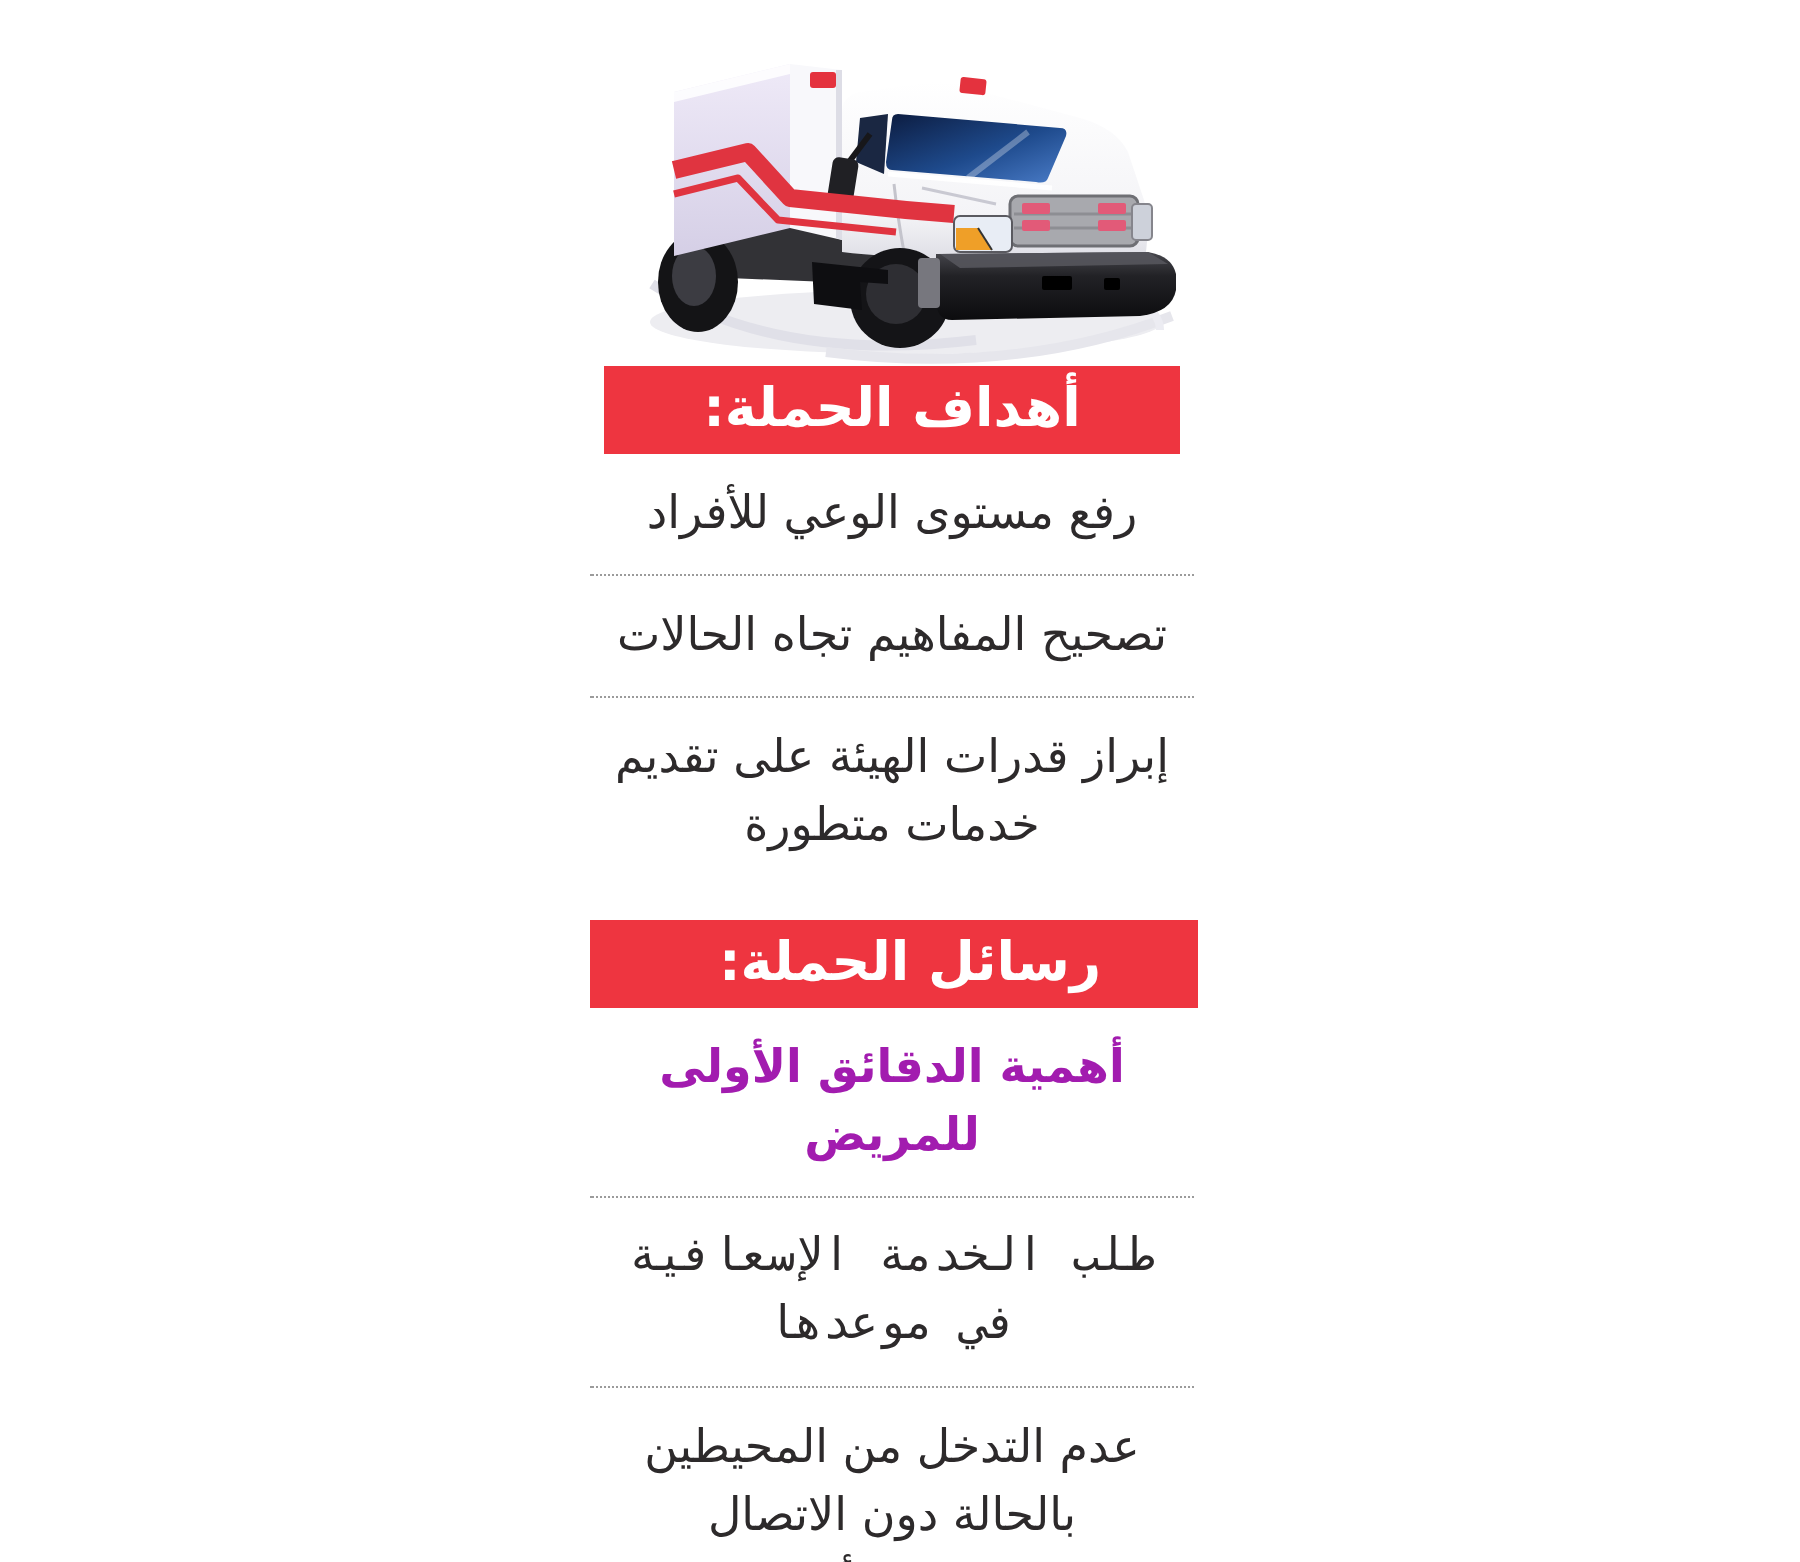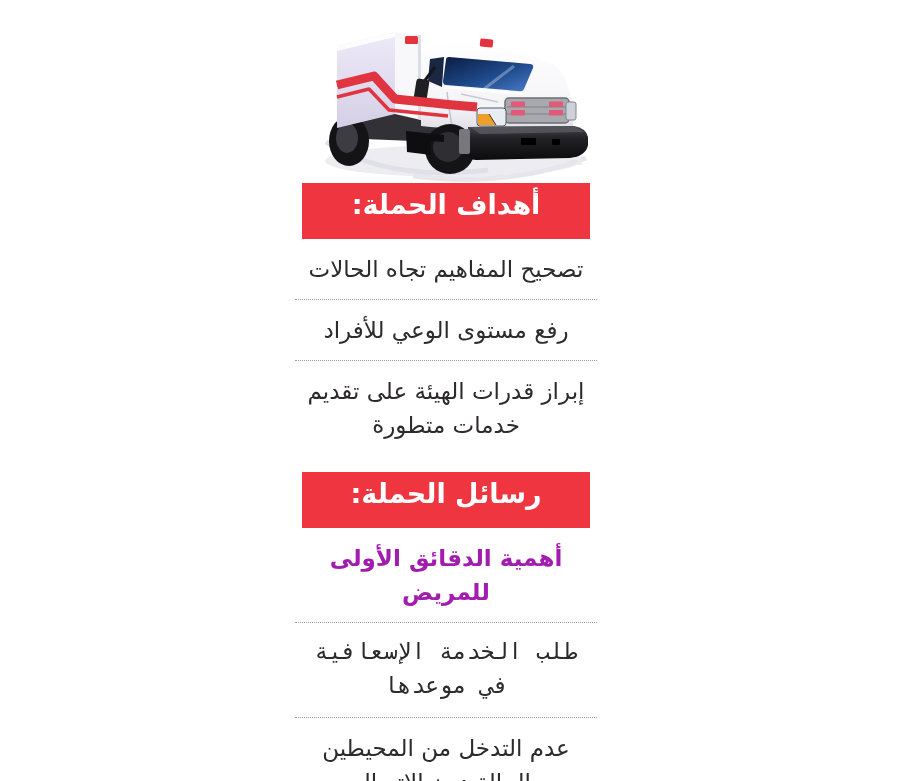--- a/index.html
+++ b/index.html
@@ -24,32 +24,33 @@
     position: relative;
     height: 183px;
   }
   .ambulance-wrap svg {
     position: absolute;
     left: 23px;
     top: 10px;
   }
   .banner {
     width: 288px;
-    height: 56px;
+    height: 44px;
     margin: 0 auto;
     background: #ee3540;
     color: #ffffff;
     font-size: 27px;
     font-weight: bold;
     line-height: 44px;
     text-align: center;
     direction: rtl;
   }
   .banner.second {
     margin-top: 17px;
+    padding-left: 16px;
   }
   .list {
     width: 302px;
   }
   .row {
     direction: rtl;
     text-align: center;
     color: #2d2a2b;
     font-size: 23px;
     line-height: 34px;
@@ -167,22 +168,22 @@
         <rect x="234" y="129" width="8" height="6" rx="1" fill="#000000"></rect>
         <rect x="141" y="119" width="11" height="25" rx="2" fill="#77777e"></rect>
       </g>
     </svg>
   </div>
 
   <div class="banner" style="background: rgb(238, 53, 64); color: rgb(255, 255, 255);">
     <span>أهداف الحملة:</span>
   </div>
   <div class="list">
+    <div class="row" style="color: rgb(45, 42, 43);">رفع مستوى الوعي للأفراد</div>
     <div class="row" style="color: rgb(45, 42, 43);">تصحيح المفاهيم تجاه الحالات</div>
-    <div class="row" style="color: rgb(45, 42, 43);">رفع مستوى الوعي للأفراد</div>
     <div class="row" style="color: rgb(45, 42, 43); text-align: center;">إبراز قدرات الهيئة على تقديم
 خدمات متطورة</div>
   </div>
 
   <div class="banner second" style="background: rgb(238, 53, 64); color: rgb(255, 255, 255);">
     <span>رسائل الحملة:</span>
   </div>
   <div class="list">
     <div class="row" style="color: #a21caf; font-weight: bold;">أهمية الدقائق الأولى للمريض</div>
     <div class="row" style="color: rgb(45, 42, 43); font-family: Liberation Mono, monospace;">طلب الخدمة الإسعافية

